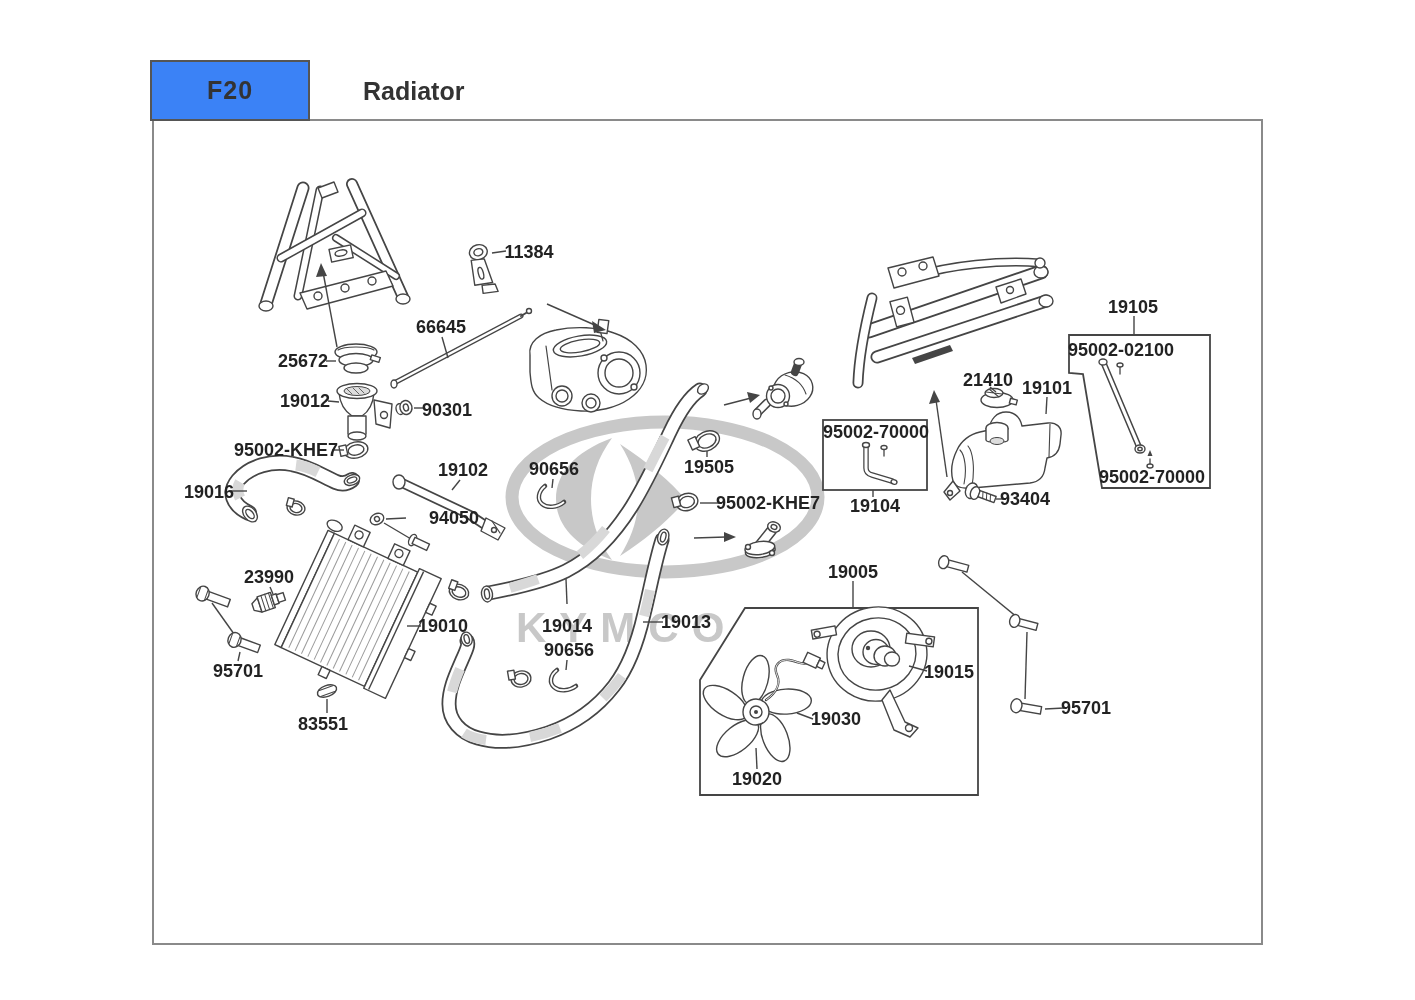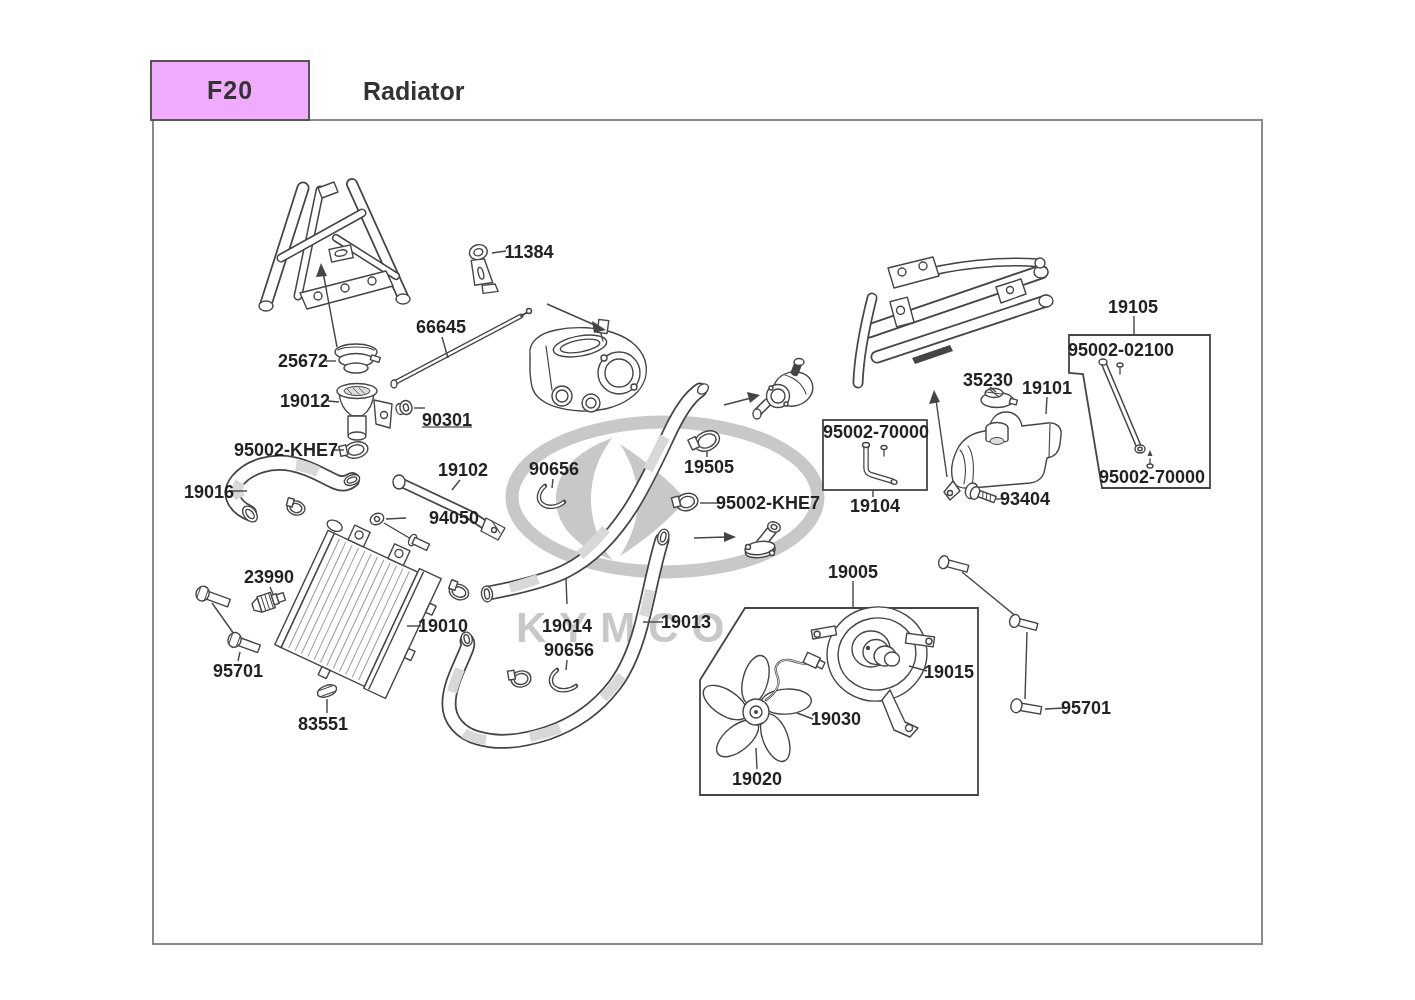--- a/index.html
+++ b/index.html
@@ -1,21 +1,21 @@
 <!DOCTYPE html>
 <html style="--line: #454545; --label: #222222; --wm: #c8c8c8; --border: #8a8a8a;"><head>
 <meta charset="utf-8">
 <style>
   :root{
     --line:#454545; --label:#222; --wm:#c8c8c8; --border:#8a8a8a; --hdr:#555;
   }
   *{margin:0;padding:0;box-sizing:border-box}
   body{width:1415px;height:1000px;background:#fff;font-family:"Liberation Sans",sans-serif;position:relative;overflow:hidden}
   .page{position:absolute;inset:0}
-  .code-box{position:absolute;left:150px;top:60px;width:160px;height:61px;border:2px solid var(--hdr);background:#f0abfc;display:flex;align-items:center;justify-content:center;z-index:5}
+  .code-box{position:absolute;left:150px;top:60px;width:160px;height:61px;border:2px solid var(--hdr);background:#3b82f6;display:flex;align-items:center;justify-content:center;z-index:5}
   .code-box span{font-size:25px;font-weight:bold;color:#333;letter-spacing:1px}
   .section-title{position:absolute;left:363px;top:77px;font-size:25px;font-weight:bold;color:#333;z-index:5}
   .diagram-frame{position:absolute;left:152px;top:119px;width:1111px;height:826px;border:2px solid var(--border);background:#fff;z-index:1}
   .wm-layer{position:absolute;inset:0;z-index:2}
   .wm-text{position:absolute;left:516px;top:604px;font-size:42px;font-weight:bold;letter-spacing:13px;color:var(--wm);font-family:"Liberation Sans",sans-serif}
   .art{position:absolute;inset:0;z-index:3}
   .labels{position:absolute;inset:0;z-index:4}
   .part-label{position:absolute;transform:translate(-50%,-50%);font-size:18px;font-weight:bold;color:var(--label);white-space:nowrap}
   .page-number{position:absolute;left:152px;top:952px;width:1111px;text-align:center;font-size:19px;font-weight:bold;color:#333;z-index:5}
   svg{display:block}
@@ -517,21 +517,21 @@
       <line class="ld" x1="947" y1="477" x2="936" y2="400"></line>
         <polygon points="934,390 929,404 940,402" fill="#454545"></polygon>
     </g>
   </svg>
 
   <div class="labels" id="labels-layer">
       <div class="part-label" style="left: 529px; top: 252px;">11384</div>
       <div class="part-label" style="left: 441px; top: 327px;">66645</div>
       <div class="part-label" style="left: 303px; top: 361px;">25672</div>
       <div class="part-label" style="left: 305px; top: 401px;">19012</div>
-      <div class="part-label" style="left: 447px; top: 420px; text-decoration: underline;">90301</div>
+      <div class="part-label" style="left: 447px; top: 410px;">90301</div>
       <div class="part-label" style="left: 286px; top: 450px;">95002-KHE7</div>
       <div class="part-label" style="left: 209px; top: 492px;">19016</div>
       <div class="part-label" style="left: 463px; top: 470px;">19102</div>
       <div class="part-label" style="left: 554px; top: 469px;">90656</div>
       <div class="part-label" style="left: 709px; top: 467px;">19505</div>
       <div class="part-label" style="left: 768px; top: 503px;">95002-KHE7</div>
       <div class="part-label" style="left: 430px; top: 518px; padding-left: 48px;">94050</div>
       <div class="part-label" style="left: 269px; top: 577px;">23990</div>
       <div class="part-label" style="left: 443px; top: 626px;">19010</div>
       <div class="part-label" style="left: 567px; top: 614px; margin-top: 12px;">19014</div>
@@ -540,20 +540,20 @@
       <div class="part-label" style="left: 238px; top: 671px;">95701</div>
       <div class="part-label" style="left: 323px; top: 724px;">83551</div>
       <div class="part-label" style="left: 853px; top: 572px;">19005</div>
       <div class="part-label" style="left: 949px; top: 672px;">19015</div>
       <div class="part-label" style="left: 836px; top: 719px;">19030</div>
       <div class="part-label" style="left: 757px; top: 779px;">19020</div>
       <div class="part-label" style="left: 1086px; top: 708px;">95701</div>
       <div class="part-label" style="left: 1133px; top: 307px;">19105</div>
       <div class="part-label" style="left: 1121px; top: 350px;">95002-02100</div>
       <div class="part-label" style="left: 1152px; top: 477px;">95002-70000</div>
-      <div class="part-label" style="left: 988px; top: 380px;">35230</div>
+      <div class="part-label" style="left: 988px; top: 380px;">21410</div>
       <div class="part-label" style="left: 1047px; top: 388px;">19101</div>
       <div class="part-label" style="left: 876px; top: 432px;">95002-70000</div>
       <div class="part-label" style="left: 875px; top: 506px;">19104</div>
       <div class="part-label" style="left: 1025px; top: 499px;">93404</div>
     </div>
 
 </div>
 
 </body></html>

